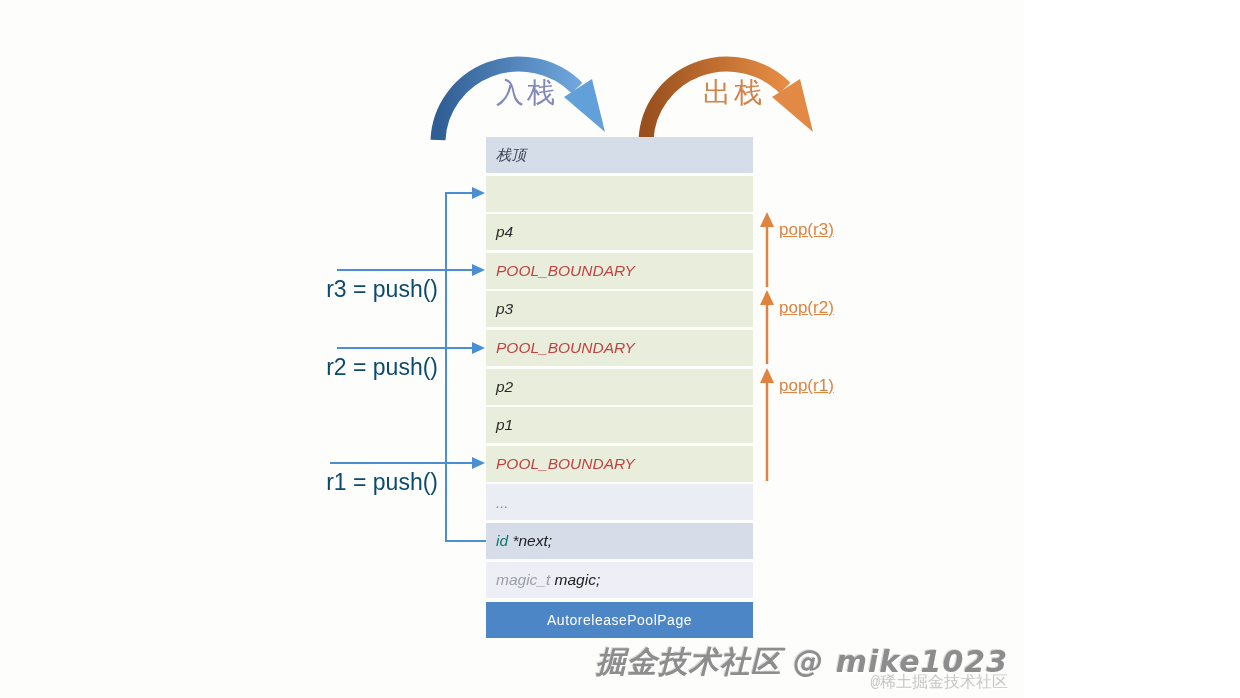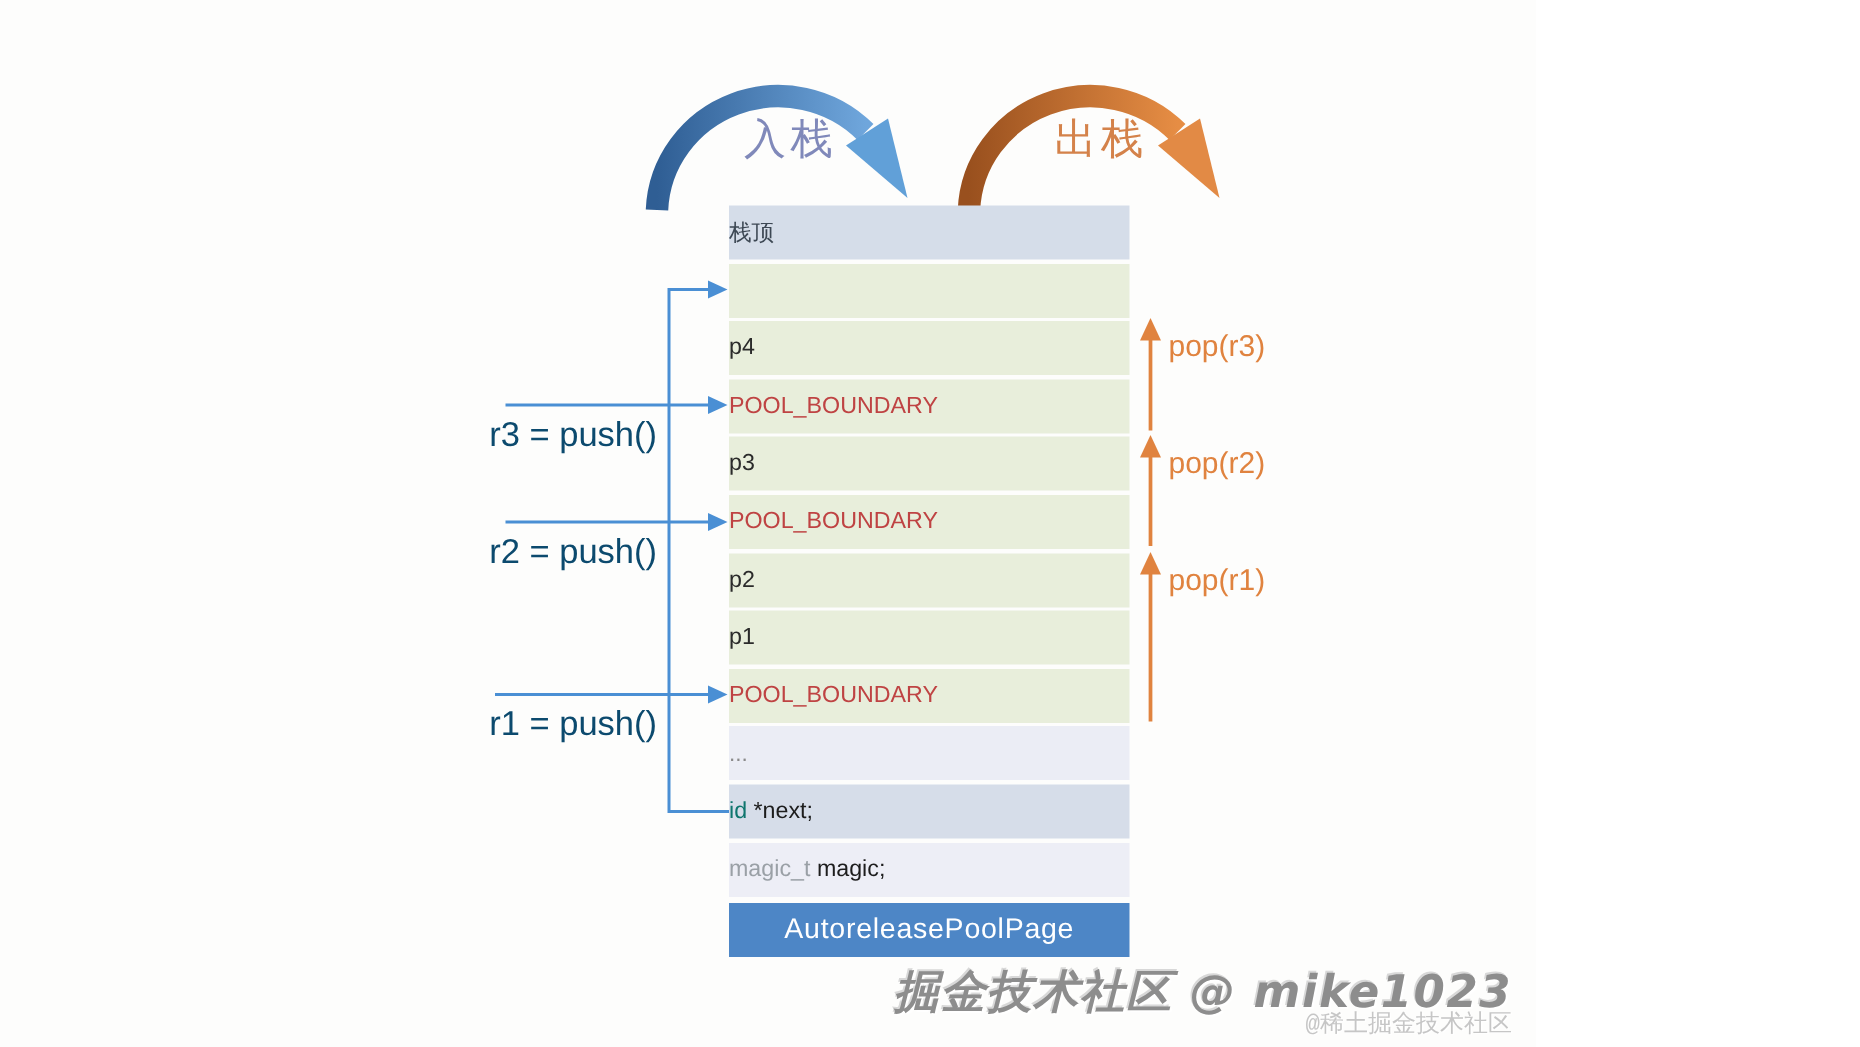--- a/index.html
+++ b/index.html
@@ -22,47 +22,47 @@
   .arc-label.pop{left:703px;color:#d4824a;}
 
   
   .stack{
     position:absolute;left:486px;top:137px;width:267px;
     display:flex;flex-direction:column;gap:2.5px;
   }
   .band{
     height:36.1px;flex:0 0 36.1px;
     display:flex;align-items:center;
-    box-sizing:border-box;
-    font-size:15.5px;color:#2b2b2b;
+    padding-left:10px;box-sizing:border-box;
+    font-size:15.5px;color:#2b2b2b;font-style:italic;
   }
   .band.header{background:#d5dde9;color:#3d4854;font-size:15px;}
   .band.green{background:#e8eedb;}
   .band.boundary{background:#e8eedb;color:#bf4343;}
   .band.gray{background:#ebedf5;color:#8a8a8a;font-size:15px;}
   .band.idrow{background:#d6dde9;}
   .band.magicrow{background:#edeef6;}
   .kw-red{color:#0f766e;}
   .kw-gray{color:#9aa0a6;}
   .kw-dark{color:#1d1d1d;white-space:pre;}
   .footer-bar{
     position:absolute;left:486px;top:602px;width:267px;height:36px;
     background:#4d86c6;color:#ffffff;
     display:flex;align-items:center;justify-content:center;
-    font-size:19px;letter-spacing:.5px;
+    font-size:14px;letter-spacing:.5px;
   }
 
   
   .push-label{
     position:absolute;width:112px;left:326px;text-align:right;
     color:#0c4a6e;font-size:23px;
   }
   .pop-label{
     position:absolute;left:779px;
-    color:#e0833f;font-size:20px;
+    color:#e0833f;font-size:17px;text-decoration:underline;
   }
 
   
   .watermark{
     position:absolute;right:16px;top:646px;text-align:right;line-height:1.05;
   }
   .watermark .wm1{
     font-size:30px;font-weight:bold;color:#8d8d8d;letter-spacing:1px;
     text-shadow:1.5px 1.5px 1px rgba(255,255,255,.95), -1px -1px 0 rgba(185,185,185,.55);
     font-family:"DejaVu Sans","Liberation Sans",sans-serif;

